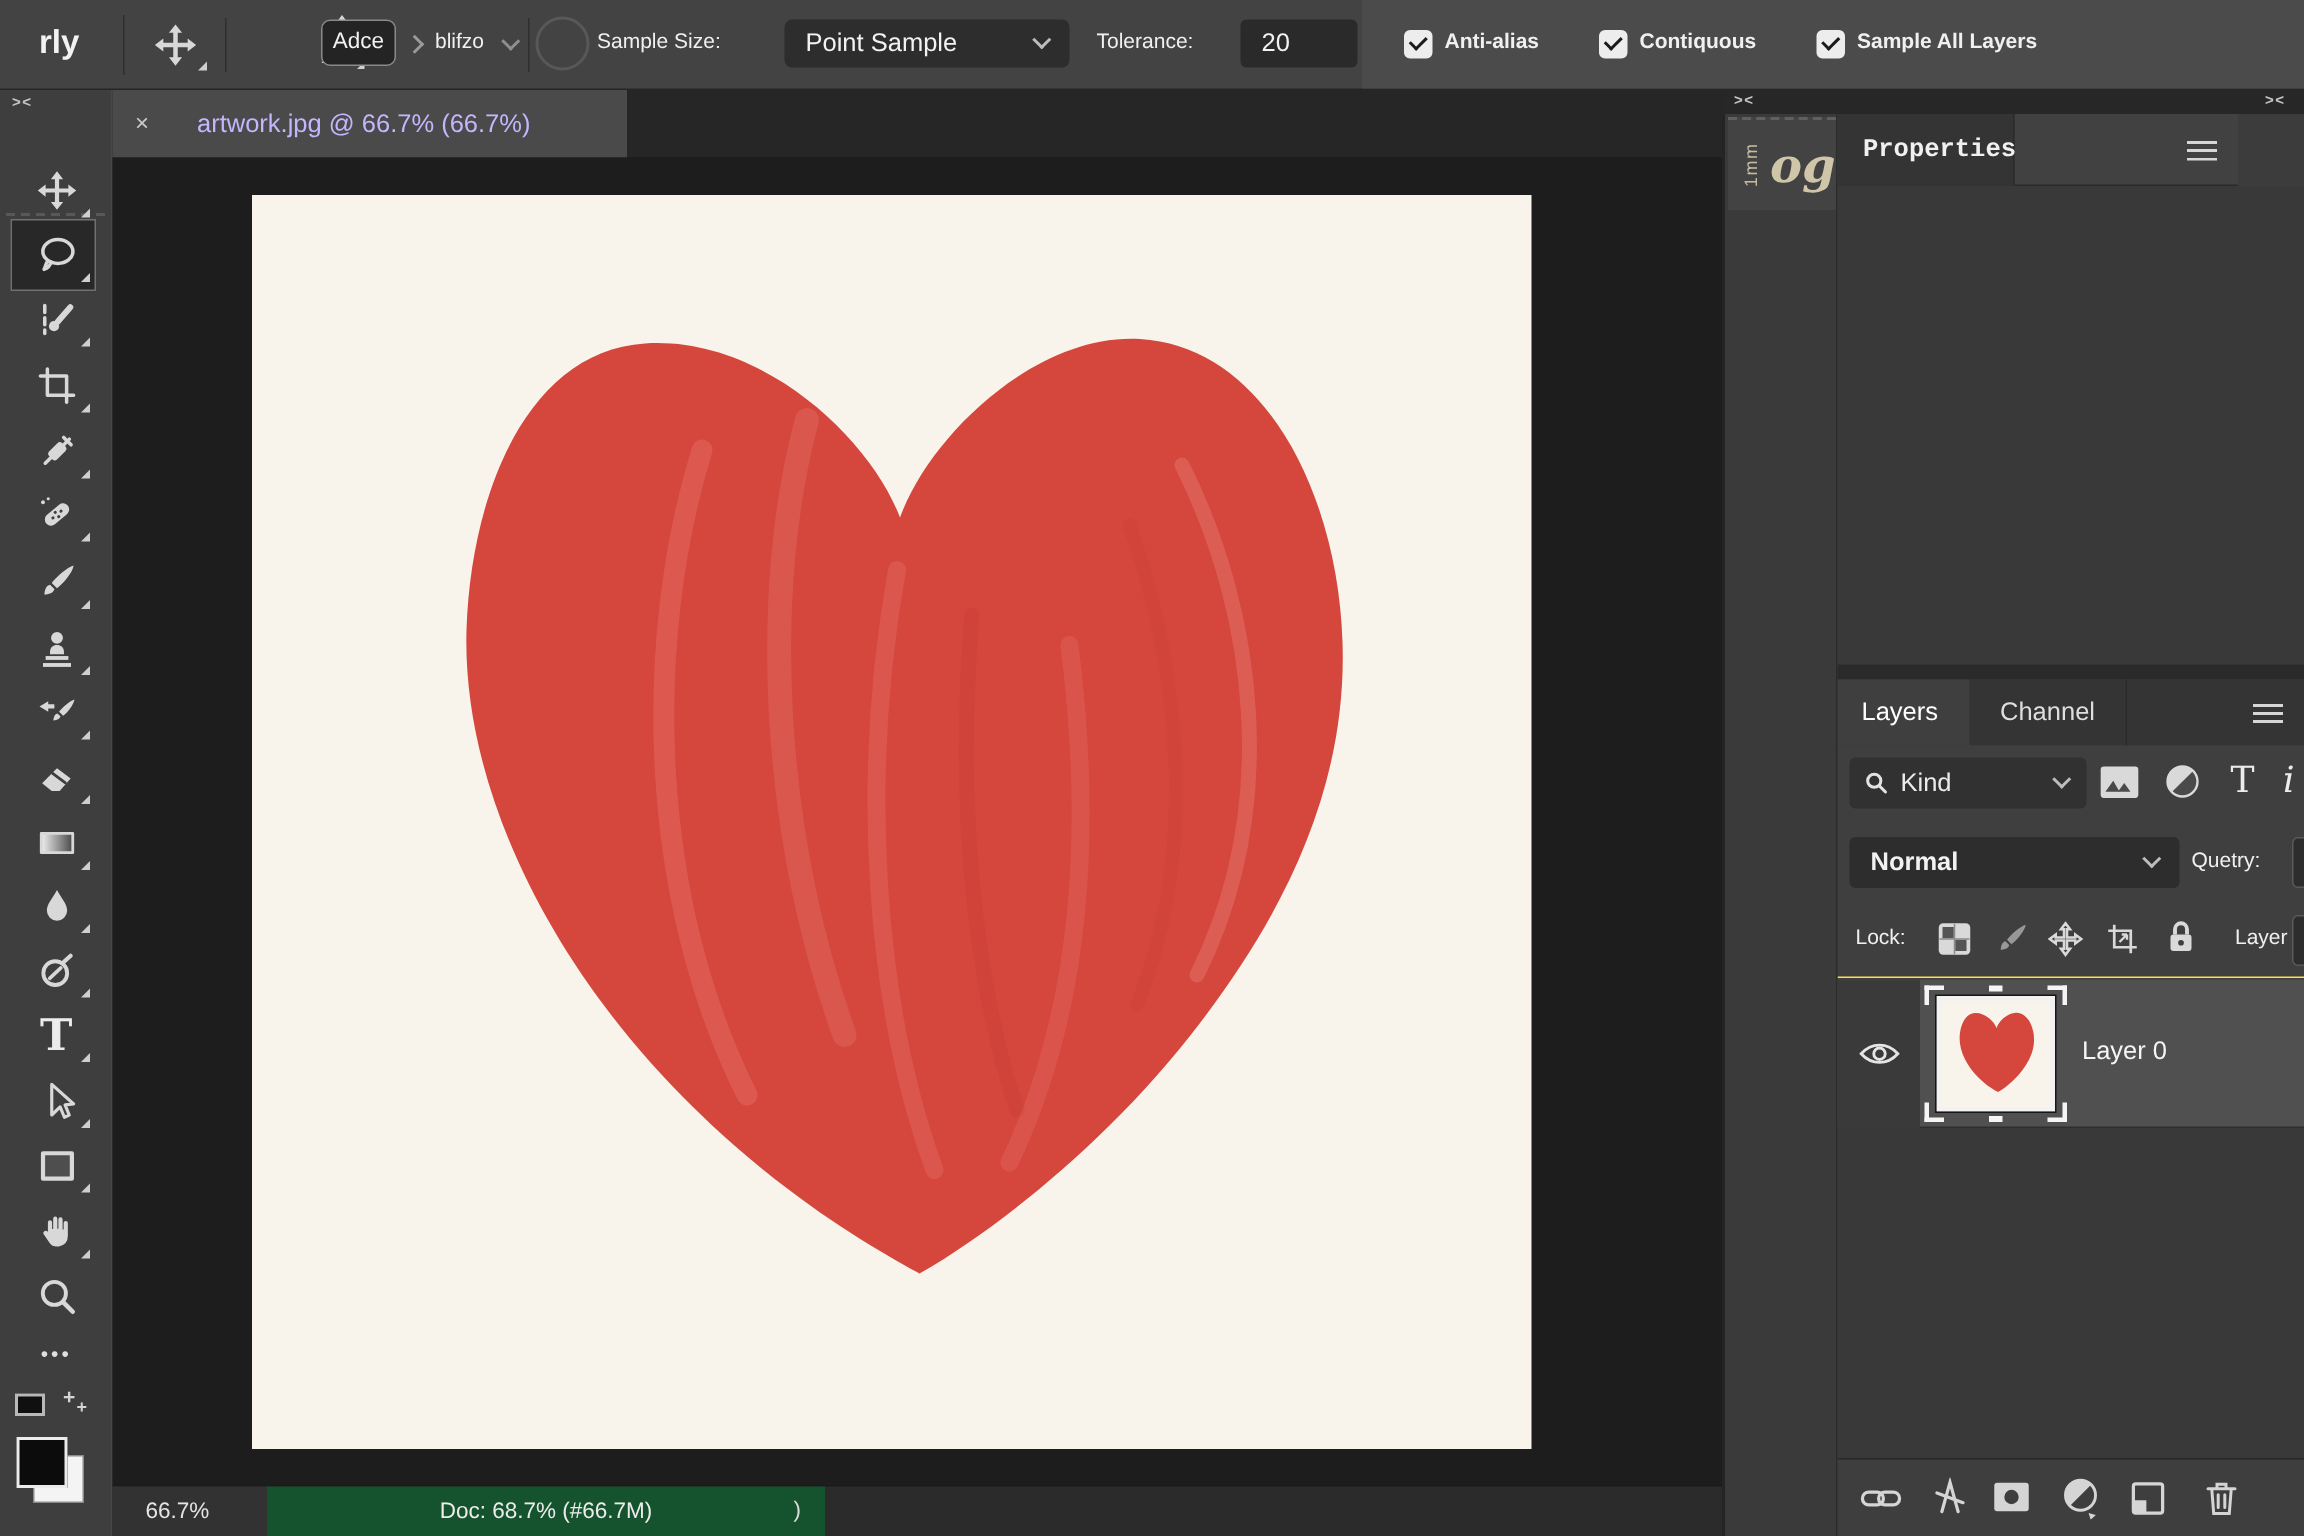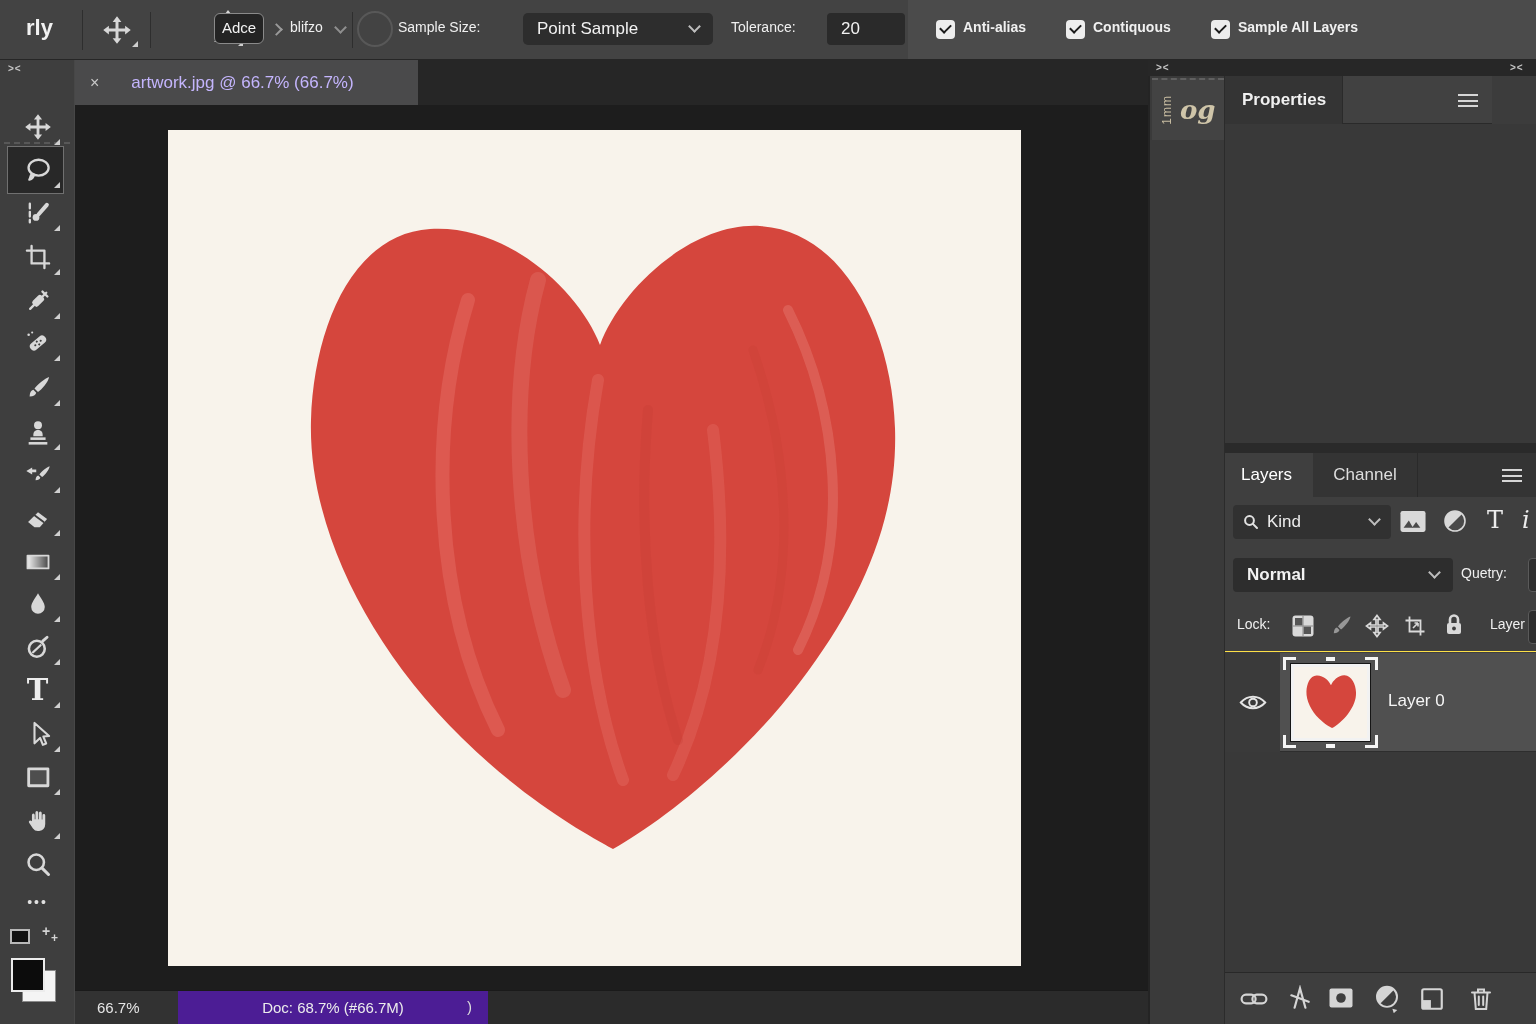--- a/index.html
+++ b/index.html
@@ -49,33 +49,33 @@
   .swatch-fg { left:11px; top:898px; width:34px; height:34px; background:#0c0c0c; border:2px solid #ececec; }
 
   
   .canvas-area { left:75px; top:105px; width:1073px; height:885px; background:#1d1d1d; }
   .paper { left:93px; top:25px; width:853px; height:836px; background:#f8f3eb; }
 
   
   .statusbar { left:75px; top:990px; width:1073px; height:34px; background:#2b2b2b; border-top:1px solid #1a1a1a; }
   .status-zoom-box { left:0; top:0; width:103px; height:33px; background:#323232; display:flex; align-items:center; }
   .status-zoom-box span { margin-left:22px; font-size:15px; color:#e5e5e5; }
-  .status-doc-box { left:103px; top:0; width:310px; height:33px; background:#4c1d95; display:flex; align-items:center; justify-content:center; }
+  .status-doc-box { left:103px; top:0; width:372px; height:33px; background:#14532d; display:flex; align-items:center; justify-content:center; }
   .status-doc-box .doc-txt { font-size:15px; color:#ececec; }
   .status-expander { position:absolute; right:16px; top:7px; font-size:15px; color:#dcdcdc; }
 
   
   .minibar { left:1148px; top:60px; width:388px; height:16px; background:#272727; }
   .side-strip { left:1148px; top:76px; width:77px; height:948px; background:#3a3a3a; border-left:2px solid #242424; border-right:1px solid #2b2b2b; }
   .strip-box { left:2px; top:2px; width:72px; height:62px; background:#434343; border-top:2px dashed #606060; display:flex; align-items:center; }
   .ruler-vert { writing-mode:vertical-rl; transform:rotate(180deg); font-size:12px; color:#c8bda2; margin-left:8px; letter-spacing:1px; }
-  .og-badge { font-family:"DejaVu Serif",serif; font-size:26px; font-weight:bold; font-style:italic; color:#cfc5a9; margin-left:6px; }
+  .og-badge { font-family:"DejaVu Serif",serif; font-size:32px; font-weight:bold; font-style:italic; color:#cfc5a9; margin-left:6px; }
 
   .rpanel { left:1225px; top:76px; width:311px; height:948px; background:#3c3c3c; overflow:hidden; }
-  .props-header { left:0; top:0; width:267px; height:48px; background:#414141; border-bottom:1px solid #2a2a2a; }
+  .props-header { left:0; top:0; width:267px; height:48px; background:#414141; border-bottom:1px solid #2a2a2a;font-family:Liberation Mono, monospace; }
   .props-tab { left:0; top:0; width:118px; height:48px; background:#343434; border-right:1px solid #2a2a2a; display:flex; align-items:center; }
   .props-tab span { margin-left:17px; font-size:17px; font-weight:bold; color:#f0f0f0; }
   .hamburger { width:20px; height:13px; background:repeating-linear-gradient(to bottom,#d6d6d6 0 2px, transparent 2px 5.5px); }
   .props-body { left:0; top:48px; width:311px; height:319px; background:#393939; }
   .panel-gap { left:0; top:367px; width:311px; height:10px; background:#2a2a2a; }
 
   .layers-header { left:0; top:377px; width:311px; height:44px; background:#343434; }
   .layers-tab-active { left:0; top:0; width:88px; height:44px; background:#3f3f3f; display:flex; align-items:center; }
   .layers-tab-active span { margin-left:16px; font-size:17px; font-weight:normal; color:#ffffff; }
   .channel-tab { left:88px; top:0; width:105px; height:44px; border-right:1px solid #2a2a2a; display:flex; align-items:center; justify-content:center; }

